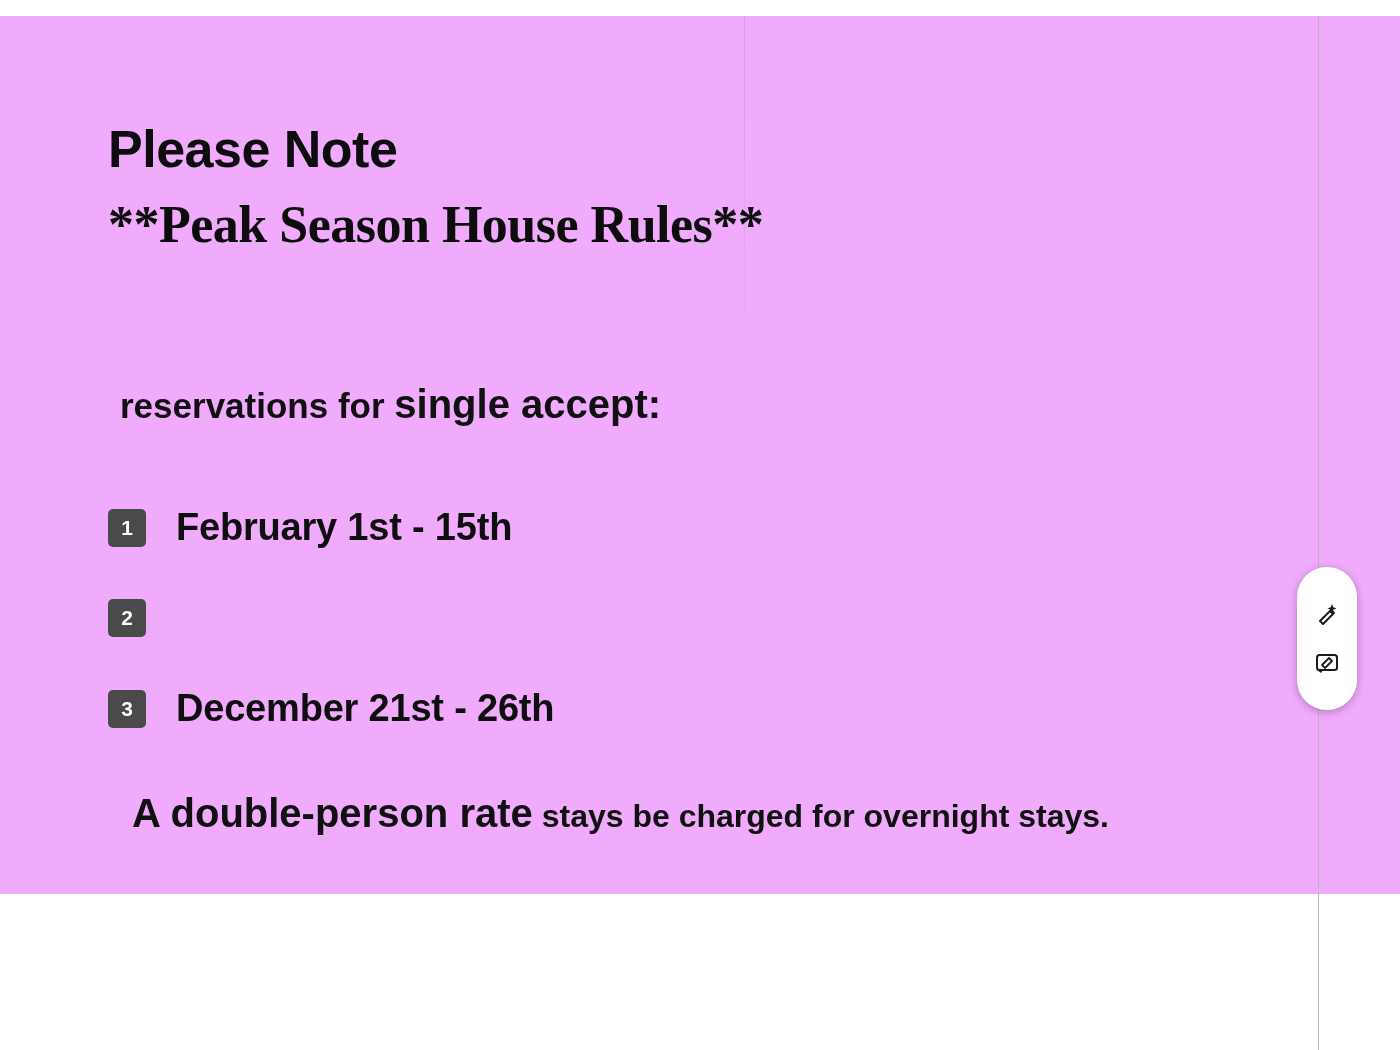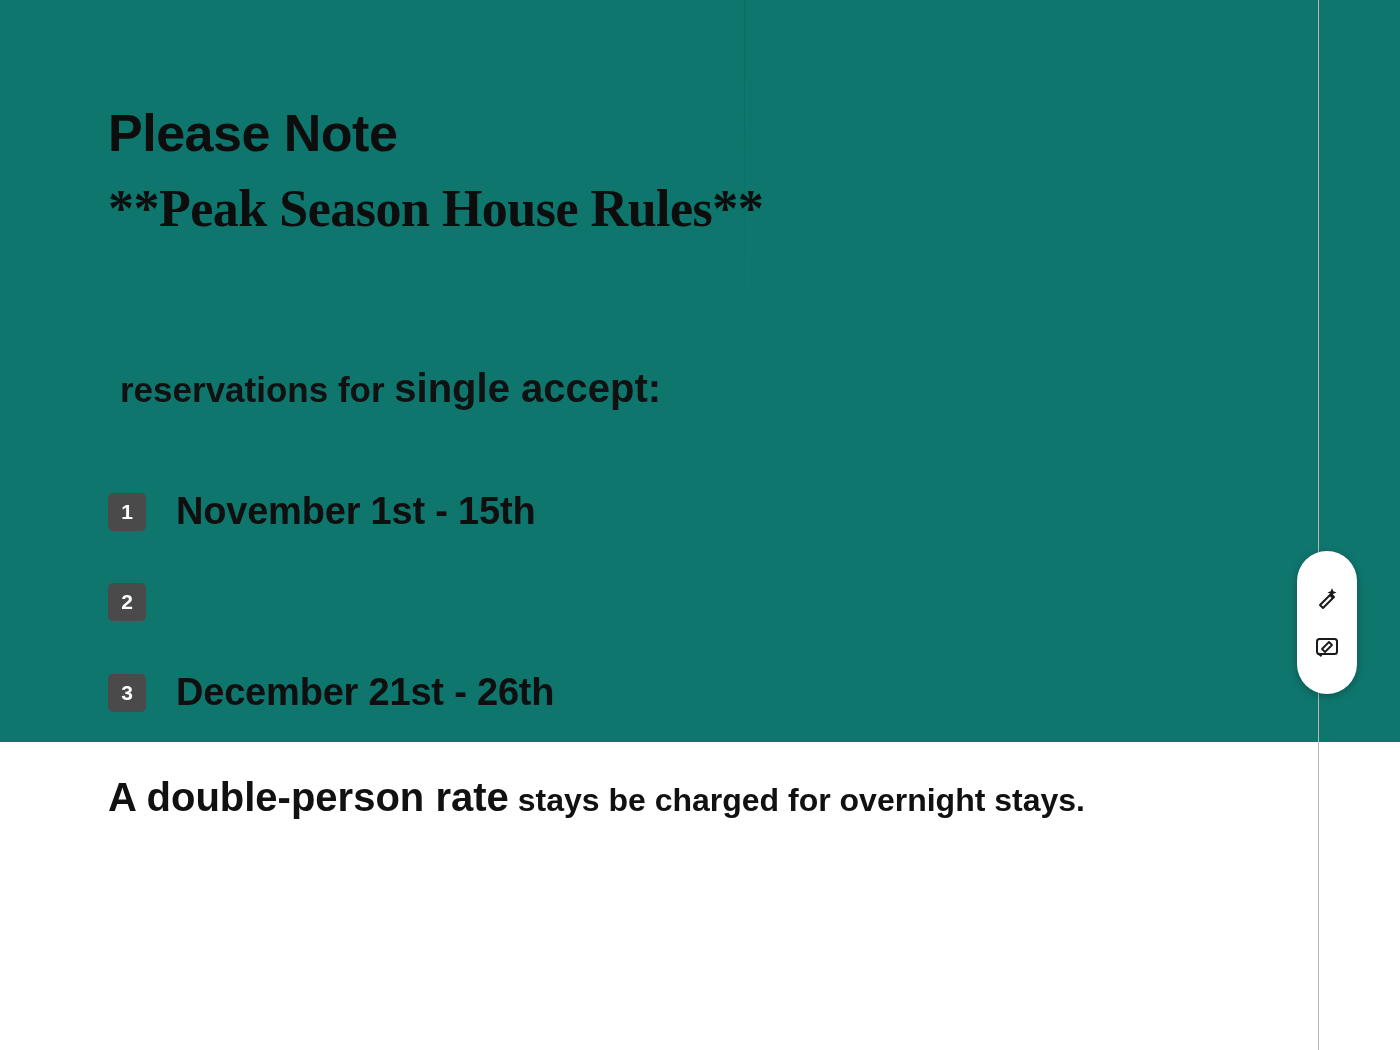--- a/index.html
+++ b/index.html
@@ -13,24 +13,24 @@
     overflow: hidden;
     font-family: "Liberation Sans", sans-serif;
     color: #111111;
     position: relative;
   }
 
   
   .scan-page {
     position: absolute;
     left: 0;
-    top: 0;
+    top: 16px;
     width: 1400px;
-    height: 742px;
-    background: #0f766e;
+    height: 878px;
+    background: #f0abfc;
   }
 
   
   .scan-seam {
     position: absolute;
     top: 0;
     left: 744px;
     width: 1px;
     height: 300px;
     background: linear-gradient(to bottom, rgba(0,0,0,0.10), rgba(0,0,0,0.02));
@@ -112,20 +112,21 @@
   .footer-note {
     margin-top: 22px;
     font-weight: bold;
     font-size: 32px;
     line-height: 1.65;
     color: #111111;
     max-width: 1070px;
   }
   .footer-note .big {
     font-size: 40px;
+    margin-left: 24px;
   }
 
   
   .side-toolbar {
     position: absolute;
     left: 1297px;
     top: 551px;
     width: 60px;
     height: 143px;
     background: #ffffff;
@@ -166,21 +167,21 @@
     <div class="intro">
       <br>
       <span class="indent">reservations for</span>
       <span class="emph">single accept:</span>
     </div>
 
     <div class="rules-list">
 
       <div class="rule-row">
         <div class="rule-badge">1</div>
-        <div class="rule-text">November 1st - 15th</div>
+        <div class="rule-text">February 1st - 15th</div>
       </div>
 
       <div class="rule-row">
         <div class="rule-badge">2</div>
       </div>
 
       <div class="rule-row">
         <div class="rule-badge">3</div>
         <div class="rule-text">December 21st - 26th</div>
       </div>

